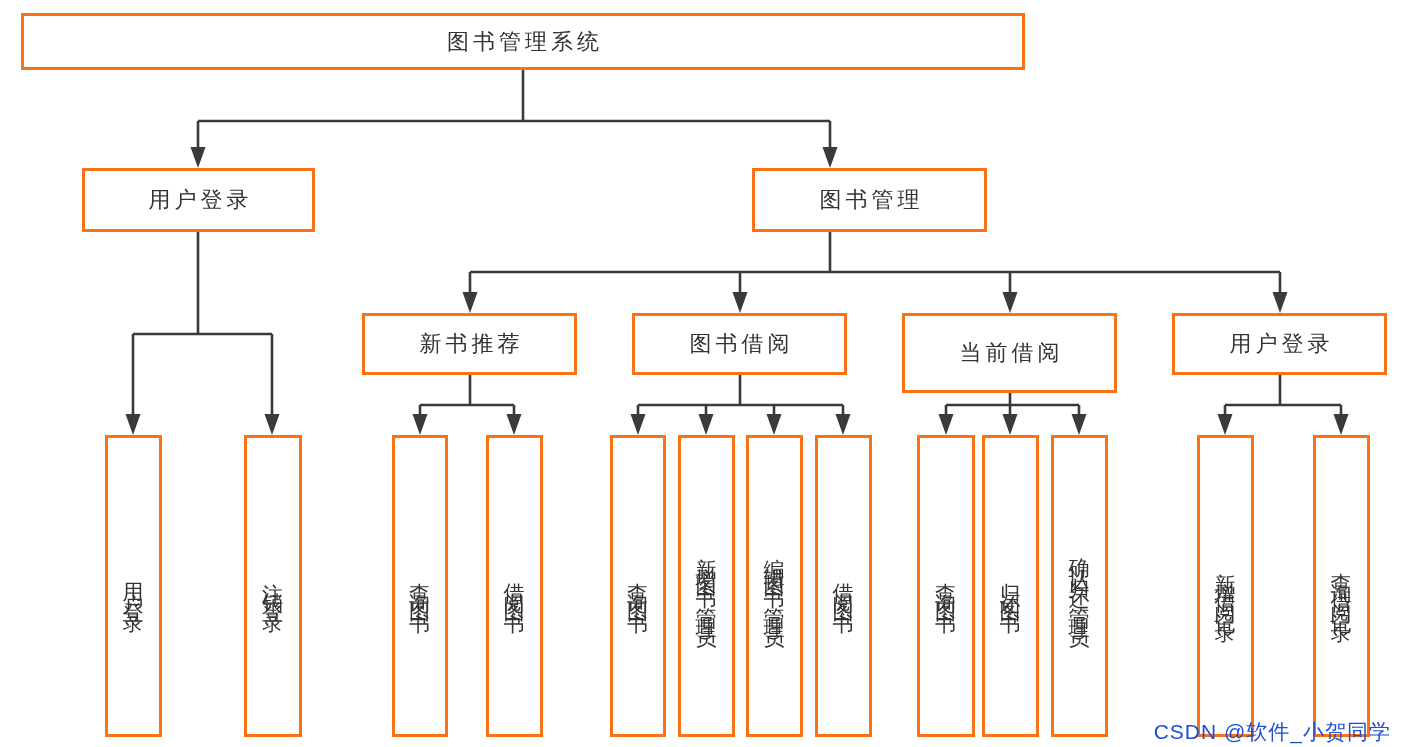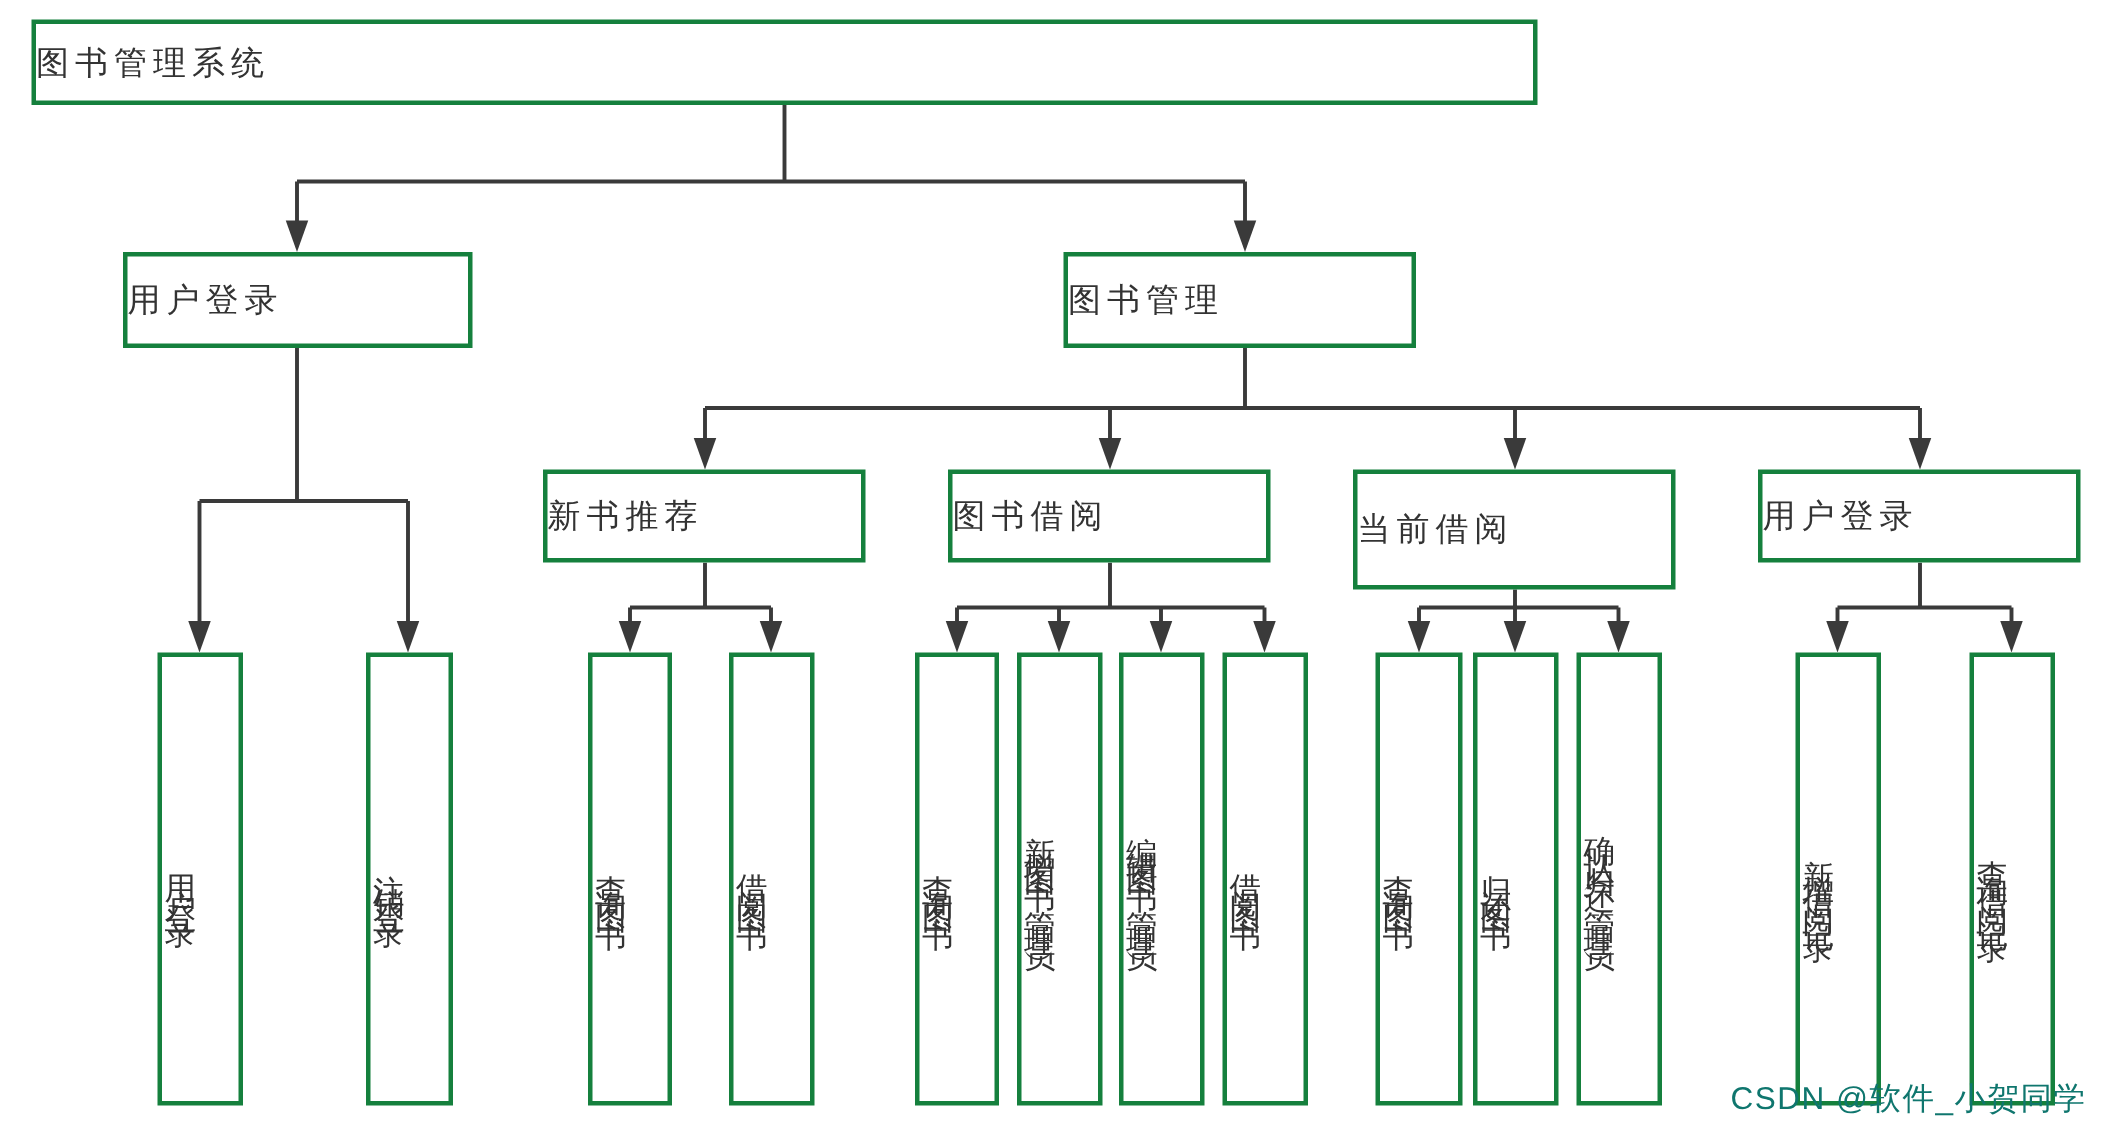--- a/index.html
+++ b/index.html
@@ -28,23 +28,24 @@
     stroke-width: 2.6;
   }
   .wires polygon {
     fill: #3a3a3a;
     stroke: none;
   }
   .node {
     position: absolute;
     box-sizing: border-box;
     background: #ffffff;
-    border: 3px solid #15803d;
+    border: 3px solid #f97316;
     display: flex;
     align-items: center;
+    justify-content: center;
     color: #333333;
     z-index: 2;
   }
   .hnode span {
     font-size: 22px;
     letter-spacing: 4px;
     margin-right: -4px;
     white-space: nowrap;
     color: #333333;
   }
@@ -55,21 +56,21 @@
     letter-spacing: 10px;
     line-height: 1.1;
     color: #333333;
   }
   .watermark {
     position: absolute;
     top: 718px;
     right: 14px;
     font-size: 21px;
     letter-spacing: 1px;
-    color: #0f766e;
+    color: #1d4ed8;
     z-index: 6;
     white-space: nowrap;
   }
 </style>
 </head>
 <body>
 
 <div class="stage">
 
   <svg class="wires" viewBox="0 0 1405 747" xmlns="http://www.w3.org/2000/svg" aria-hidden="true">
@@ -115,21 +116,21 @@
     </g>
   </svg>
 
   <div class="node hnode" style="left:21px; top:13px; width:1004px; height:57px;">
     <span>图书管理系统</span>
   </div>
 
   <div class="node hnode" style="left:82px; top:168px; width:233px; height:64px;">
     <span>用户登录</span>
   </div>
-  <div class="node hnode" style="left:709px; top:168px; width:235px; height:64px;">
+  <div class="node hnode" style="left:752px; top:168px; width:235px; height:64px;">
     <span>图书管理</span>
   </div>
 
   <div class="node hnode" style="left:362px; top:313px; width:215px; height:62px;">
     <span>新书推荐</span>
   </div>
   <div class="node hnode" style="left:632px; top:313px; width:215px; height:62px;">
     <span>图书借阅</span>
   </div>
   <div class="node hnode" style="left:902px; top:313px; width:215px; height:80px;">

